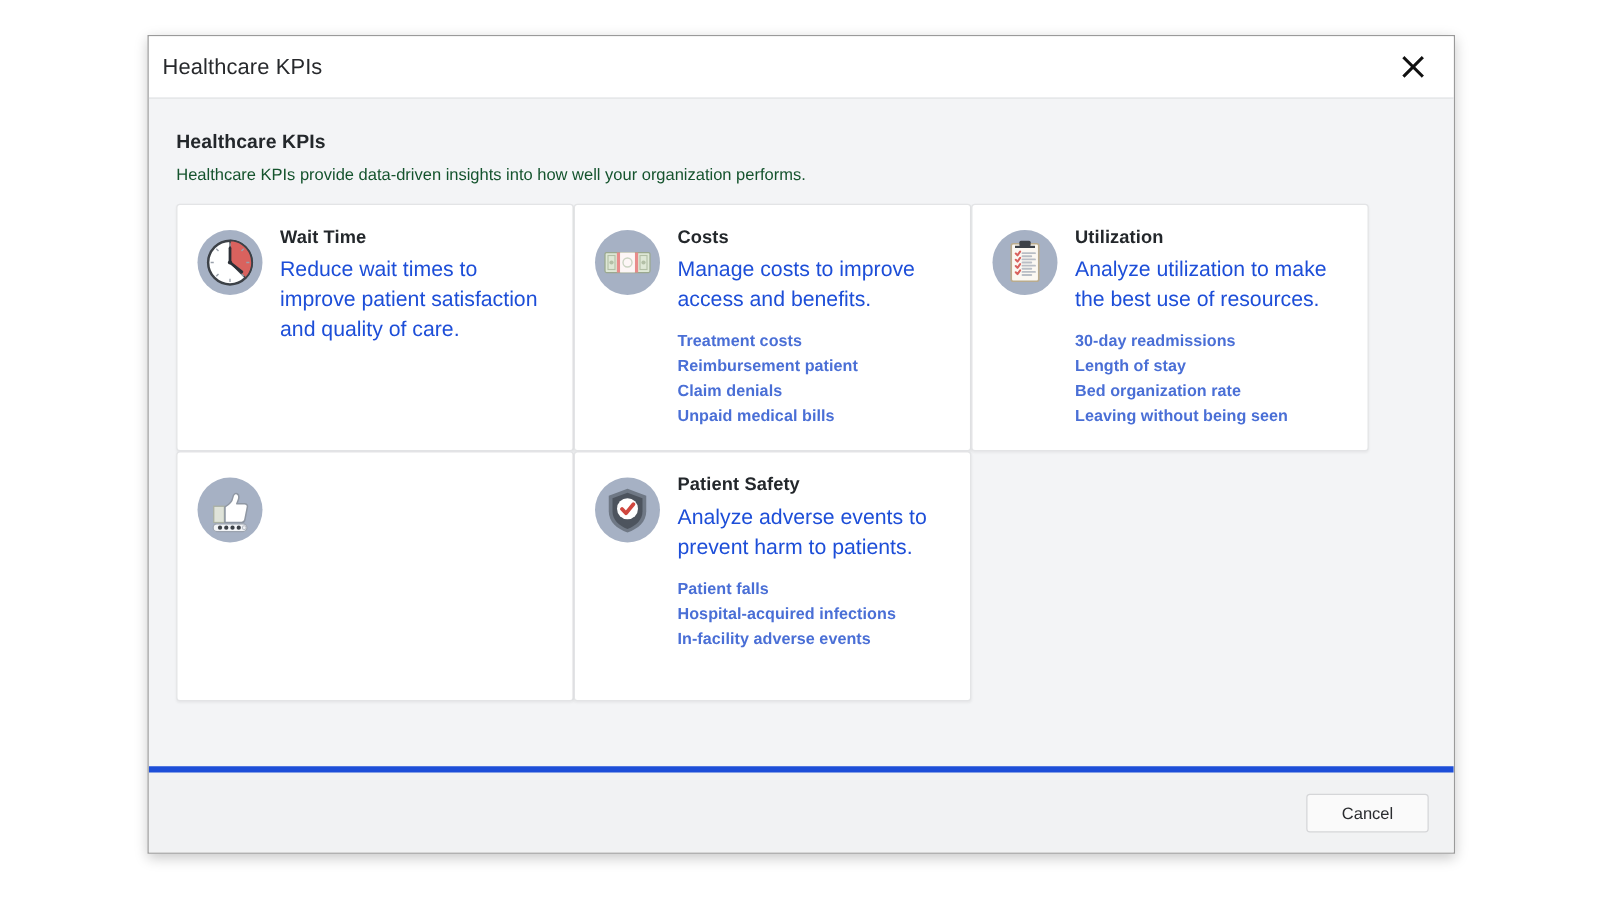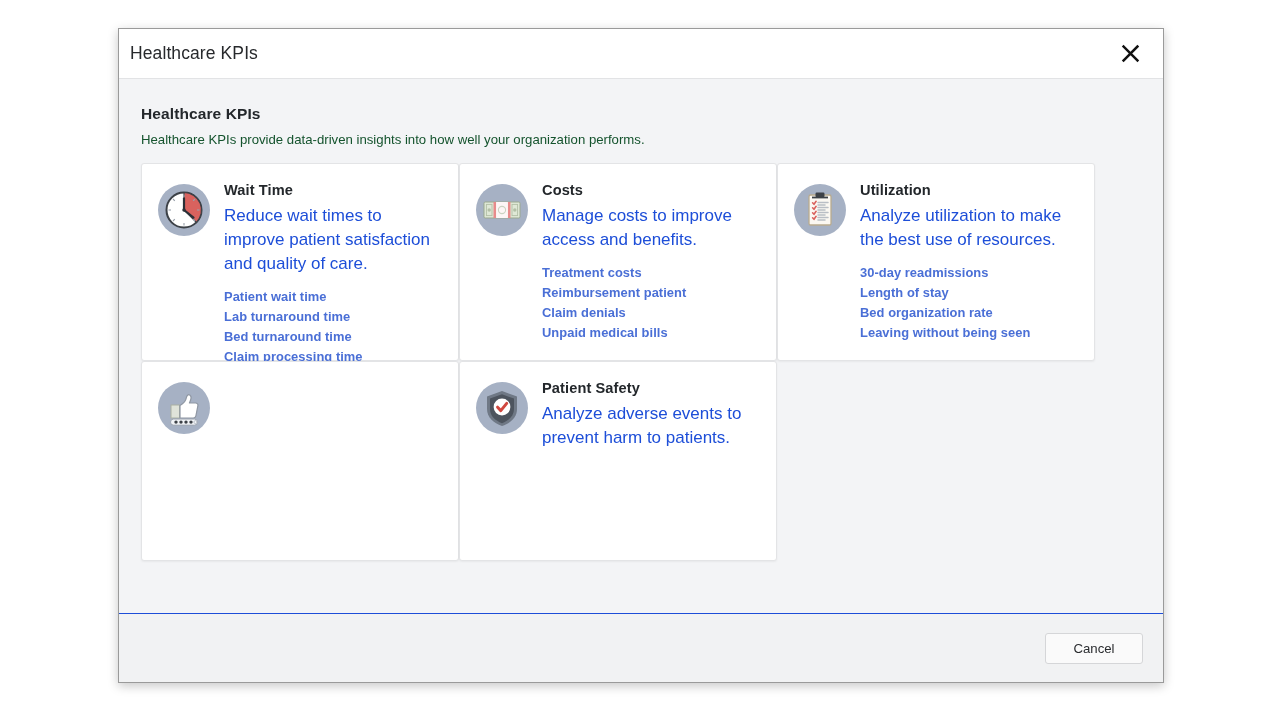--- a/index.html
+++ b/index.html
@@ -128,21 +128,21 @@
     text-decoration: none;
     cursor: pointer;
     letter-spacing: 0.05px;
   }
 
   
   .footer {
     height: 69px;
     min-height: 69px;
     background: #f1f2f3;
-    border-top: 1px solid #1d4ed8;
+    border-top: 5px solid #1d4ed8;
     display: flex;
     align-items: center;
     justify-content: flex-end;
     padding: 0 20px;
   }
   .cancel-btn {
     width: 98px;
     height: 31px;
     background: #fafafa;
     border: 1px solid #d5d6d8;
@@ -190,26 +190,20 @@
               <line x1="13.8" y1="32.2" x2="12" y2="34"></line>
             </g>
             <line x1="23" y1="23" x2="23" y2="11.5" stroke="#2b3037" stroke-width="2.2" stroke-linecap="round"></line>
             <line x1="23" y1="23" x2="32.5" y2="30.5" stroke="#2b3037" stroke-width="2.2" stroke-linecap="round"></line>
             <circle cx="23" cy="23" r="1.7" fill="#2b3037"></circle>
           </svg>
         </div>
         <div class="card-main">
           <h2 class="card-title">Wait Time</h2>
           <p class="card-desc">Reduce wait times to improve patient satisfaction and quality of care.</p>
-          <div class="card-links">
-            <a class="card-link">Patient wait time</a>
-            <a class="card-link">Lab turnaround time</a>
-            <a class="card-link">Bed turnaround time</a>
-            <a class="card-link">Claim processing time</a>
-          </div>
         </div>
       </div>
 
       <div class="card row1">
         <div class="card-icon">
           <svg width="44" height="44" viewBox="0 0 44 44" aria-hidden="true">
             <rect x="4" y="14" width="36" height="16" rx="1.2" fill="#dfe8d6" stroke="#9aa88f" stroke-width="1"></rect>
             <rect x="13.5" y="14" width="2.6" height="16" fill="#e88b8b"></rect>
             <rect x="27.9" y="14" width="2.6" height="16" fill="#e88b8b"></rect>
             <rect x="16.1" y="14" width="11.8" height="16" fill="#fdf6f6"></rect>
@@ -288,20 +282,25 @@
           <svg width="44" height="44" viewBox="0 0 44 44" aria-hidden="true">
             <path d="M22 5 L37 10.5 L37 23 C37 31.5 30.5 37 22 40 C13.5 37 7 31.5 7 23 L7 10.5 Z" fill="#6f7885"></path>
             <path d="M22 8.2 L34 12.6 L34 23 C34 30 28.8 34.6 22 37.2 C15.2 34.6 10 30 10 23 L10 12.6 Z" fill="#4d545e"></path>
             <circle cx="22" cy="21" r="8.4" fill="#ffffff"></circle>
             <path d="M17.6 21.2 l3.2 3.4 l5.9 -7.2" fill="none" stroke="#d0473f" stroke-width="3" stroke-linecap="round" stroke-linejoin="round"></path>
           </svg>
         </div>
         <div class="card-main">
           <h2 class="card-title">Patient Safety</h2>
           <p class="card-desc">Analyze adverse events to prevent harm to patients.</p>
+          <div class="card-links">
+            <a class="card-link">Patient falls</a>
+            <a class="card-link">Hospital-acquired infections</a>
+            <a class="card-link">In-facility adverse events</a>
+          </div>
         </div>
       </div>
 
     </div>
   </div>
 
   <div class="footer">
     <button class="cancel-btn">Cancel</button>
   </div>
 

